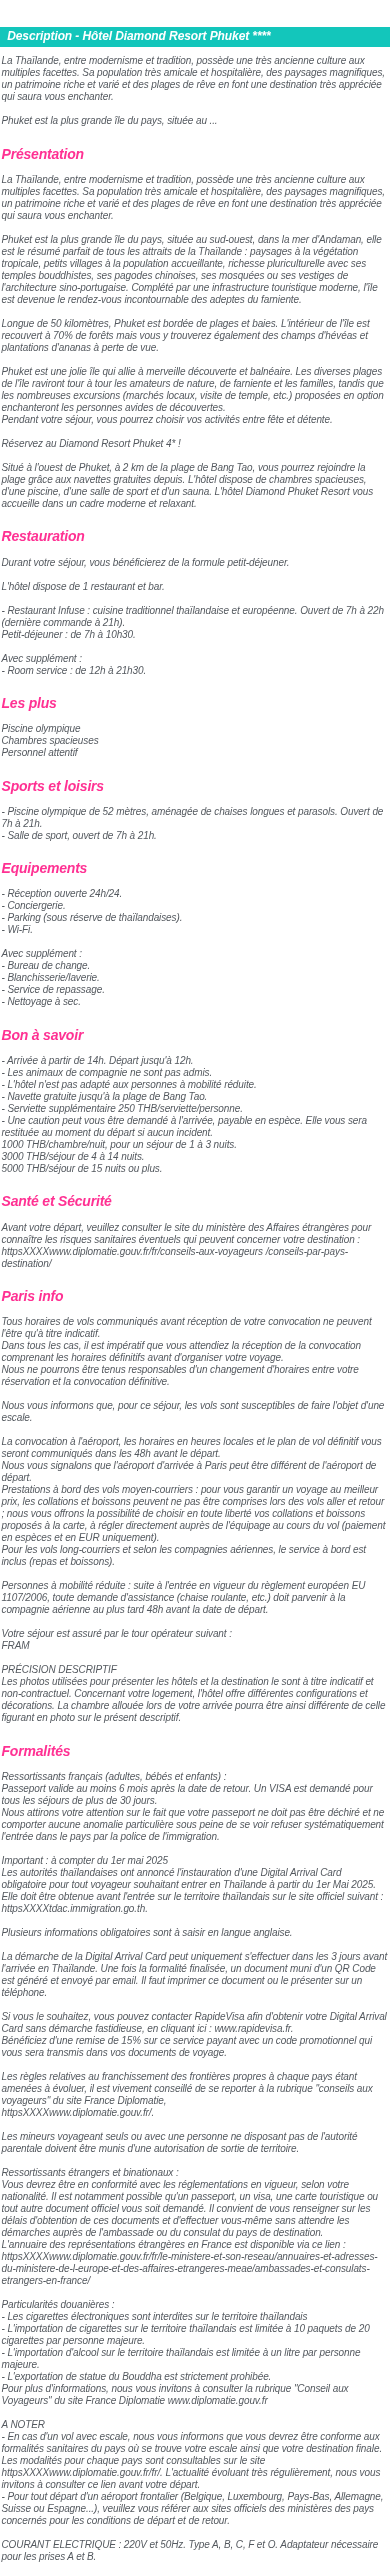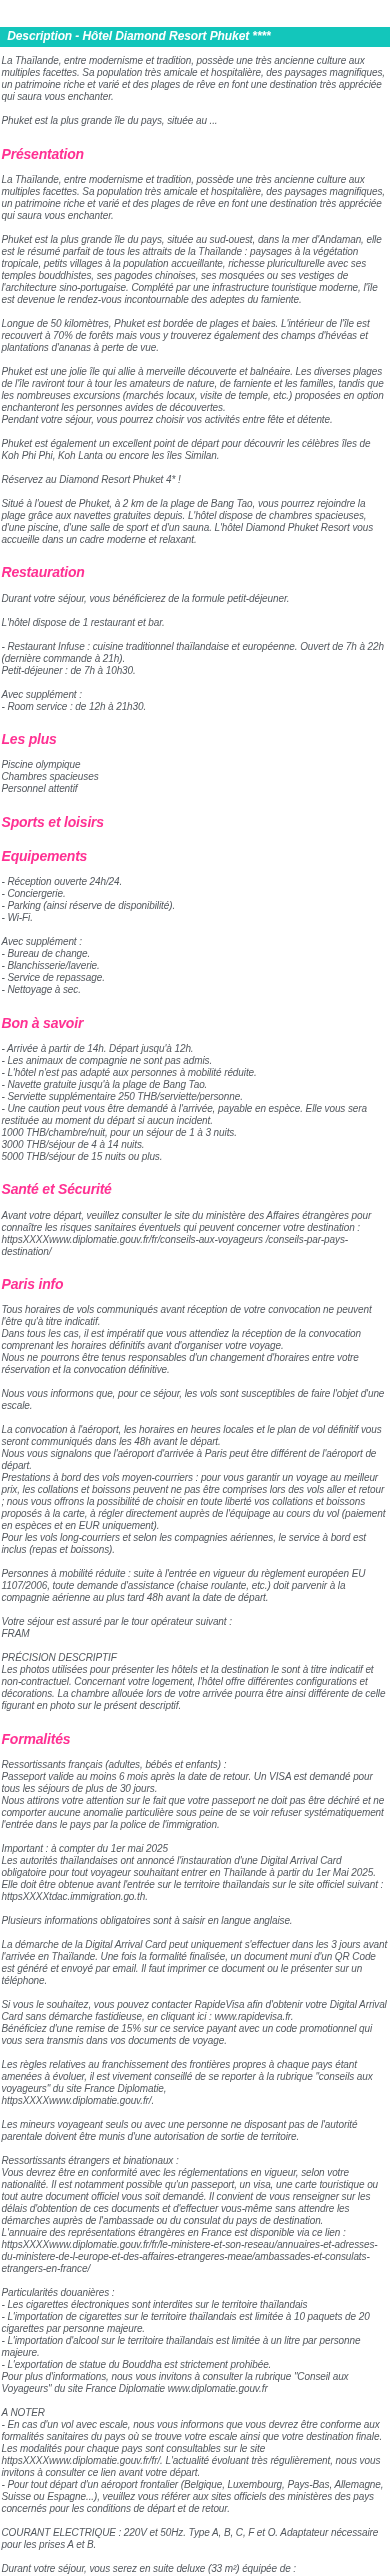--- a/index.html
+++ b/index.html
@@ -56,41 +56,41 @@
       <section>
         <p><span>La Thaïlande, entre modernisme et tradition, possède une très ancienne culture aux multiples facettes. Sa population très amicale et hospitalière, des paysages magnifiques, un patrimoine riche et varié et des plages de rêve en font une destination très appréciée qui saura vous enchanter.</span></p>
         <p><span>Phuket est la plus grande île du pays, située au ...</span></p>
       </section>
       <section>
         <h2>Présentation</h2>
         <p><span>La Thaïlande, entre modernisme et tradition, possède une très ancienne culture aux multiples facettes. Sa population très amicale et hospitalière, des paysages magnifiques, un patrimoine riche et varié et des plages de rêve en font une destination très appréciée qui saura vous enchanter.</span></p>
         <p><span>Phuket est la plus grande île du pays, située au sud-ouest, dans la mer d'Andaman, elle est le résumé parfait de tous les attraits de la Thaïlande : paysages à la végétation tropicale, petits villages à la population accueillante, richesse pluriculturelle avec ses temples bouddhistes, ses pagodes chinoises, ses mosquées ou ses vestiges de l'architecture sino-portugaise. Complété par une infrastructure touristique moderne, l'île est devenue le rendez-vous incontournable des adeptes du farniente.</span></p>
         <p><span>Longue de 50 kilomètres, Phuket est bordée de plages et baies. L'intérieur de l'île est recouvert à 70% de forêts mais vous y trouverez également des champs d'hévéas et plantations d'ananas à perte de vue.</span></p>
         <p><span>Phuket est une jolie île qui allie à merveille découverte et balnéaire. Les diverses plages de l'île raviront tour à tour les amateurs de nature, de farniente et les familles, tandis que les nombreuses excursions (marchés locaux, visite de temple, etc.) proposées en option enchanteront les personnes avides de découvertes.</span><br><span>Pendant votre séjour, vous pourrez choisir vos activités entre fête et détente.</span></p>
-        <p><span>Phuket est également un excellent point de départ pour découvrir les célèbres îles de Koh Phi Phi, Koh Lanta ou encore les îles Similan.</span></p>
         <p><span>Réservez au Diamond Resort Phuket 4* !</span></p>
         <p><span>Situé à l'ouest de Phuket, à 2 km de la plage de Bang Tao, vous pourrez rejoindre la plage grâce aux navettes gratuites depuis. L'hôtel dispose de chambres spacieuses, d'une piscine, d'une salle de sport et d'un sauna. L'hôtel Diamond Phuket Resort vous accueille dans un cadre moderne et relaxant.</span></p>
       </section>
       <section>
         <h2>Restauration</h2>
         <p><span>Durant votre séjour, vous bénéficierez de la formule petit-déjeuner.</span></p>
         <p><span>L'hôtel dispose de 1 restaurant et bar.</span></p>
         <p><span>- Restaurant Infuse : cuisine traditionnel thaïlandaise et européenne. Ouvert de 7h à 22h (dernière commande à 21h).</span><br><span>Petit-déjeuner : de 7h à 10h30.</span></p>
         <p><span>Avec supplément :</span><br><span>- Room service : de 12h à 21h30.</span></p>
       </section>
       <section>
         <h2>Les plus</h2>
         <p><span>Piscine olympique</span><br><span>Chambres spacieuses</span><br><span>Personnel attentif</span></p>
       </section>
       <section>
         <h2>Sports et loisirs</h2>
+        <p><span>- Piscine olympique de 52 mètres, aménagée de chaises longues et parasols. Ouvert de 7h à 21h.</span><br><span>- Salle de sport, ouvert de 7h à 21h.</span></p>
       </section>
       <section>
         <h2>Equipements</h2>
-        <p><span>- Réception ouverte 24h/24.</span><br><span>- Conciergerie.</span><br><span>- Parking (ainsi réserve de disponibilité).</span><br><span>- Wi-Fi.</span></p>
+        <p><span>- Réception ouverte 24h/24.</span><br><span>- Conciergerie.</span><br><span>- Parking (sous réserve de thaïlandaises).</span><br><span>- Wi-Fi.</span></p>
         <p><span>Avec supplément :</span><br><span>- Bureau de change.</span><br><span>- Blanchisserie/laverie.</span><br><span>- Service de repassage.</span><br><span>- Nettoyage à sec.</span></p>
       </section>
       <section>
         <h2>Bon à savoir</h2>
         <p><span>- Arrivée à partir de 14h. Départ jusqu'à 12h.</span><br><span>- Les animaux de compagnie ne sont pas admis.</span><br><span>- L'hôtel n'est pas adapté aux personnes à mobilité réduite.</span><br><span>- Navette gratuite jusqu'à la plage de Bang Tao.</span><br><span>- Serviette supplémentaire 250 THB/serviette/personne.</span><br><span>- Une caution peut vous être demandé à l'arrivée, payable en espèce. Elle vous sera restituée au moment du départ si aucun incident.</span><br><span>1000 THB/chambre/nuit, pour un séjour de 1 à 3 nuits.</span><br><span>3000 THB/séjour de 4 à 14 nuits.</span><br><span>5000 THB/séjour de 15 nuits ou plus.</span></p>
       </section>
       <section>
         <h2>Santé et Sécurité</h2>
         <p><span>Avant votre départ, veuillez consulter le site du ministère des Affaires étrangères pour connaître les risques sanitaires éventuels qui peuvent concerner votre destination : httpsXXXXwww.diplomatie.gouv.fr/fr/conseils-aux-voyageurs /conseils-par-pays-destination/</span></p>
       </section>

